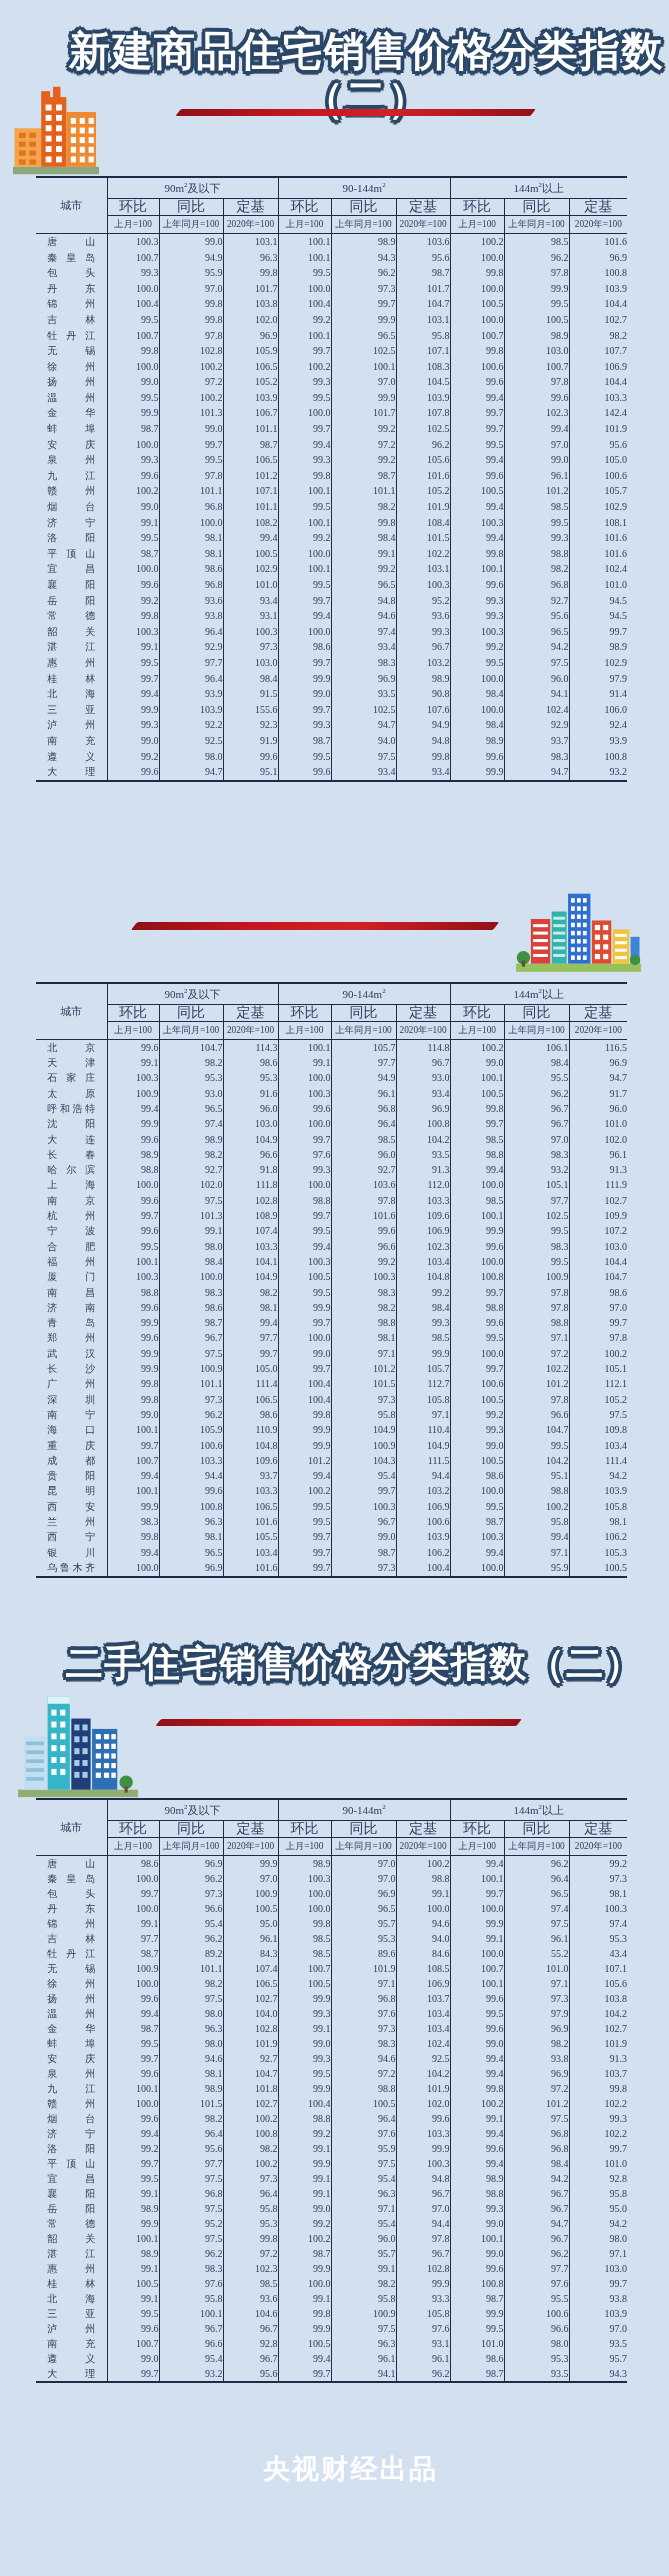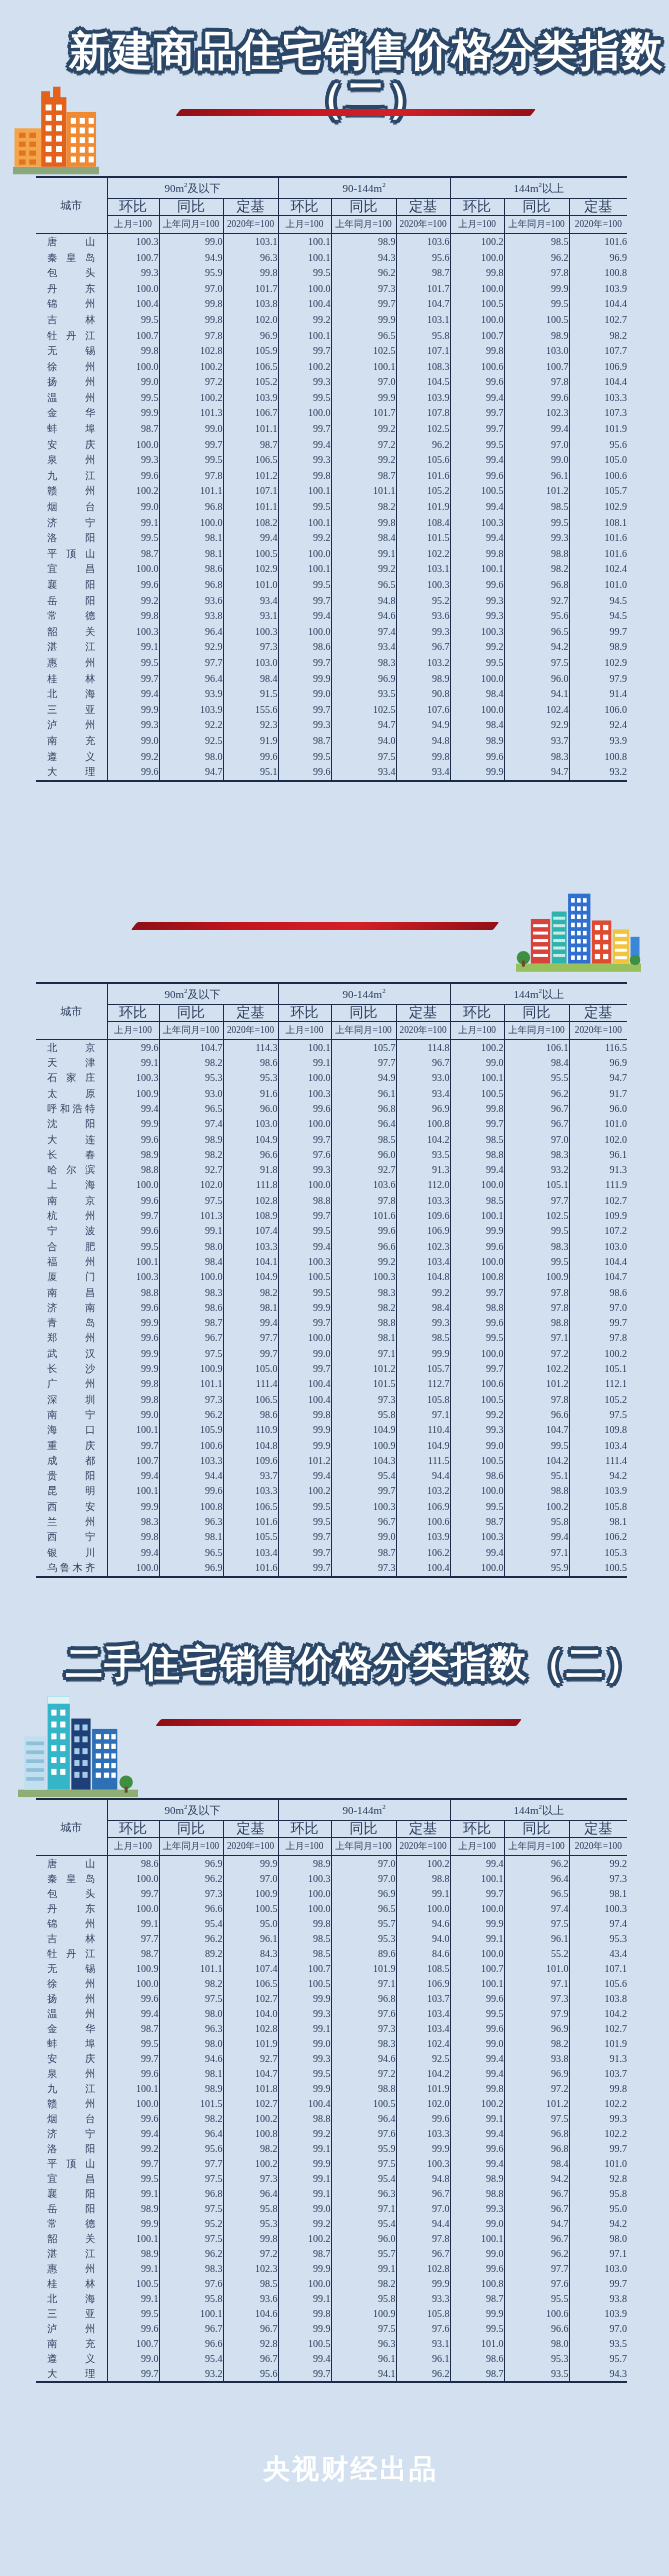--- a/index.html
+++ b/index.html
@@ -329,21 +329,21 @@
             <span class="city-name">金华</span>
           </td>
           <td class="td-num">99.9</td>
           <td class="td-num">101.3</td>
           <td class="td-num">106.7</td>
           <td class="td-num">100.0</td>
           <td class="td-num">101.7</td>
           <td class="td-num">107.8</td>
           <td class="td-num">99.7</td>
           <td class="td-num">102.3</td>
-          <td class="td-num">107.3</td>
+          <td class="td-num">142.4</td>
         </tr>
         <tr>
           <td class="td-city">
             <span class="city-name">蚌埠</span>
           </td>
           <td class="td-num">98.7</td>
           <td class="td-num">99.0</td>
           <td class="td-num">101.1</td>
           <td class="td-num">99.7</td>
           <td class="td-num">99.2</td>

